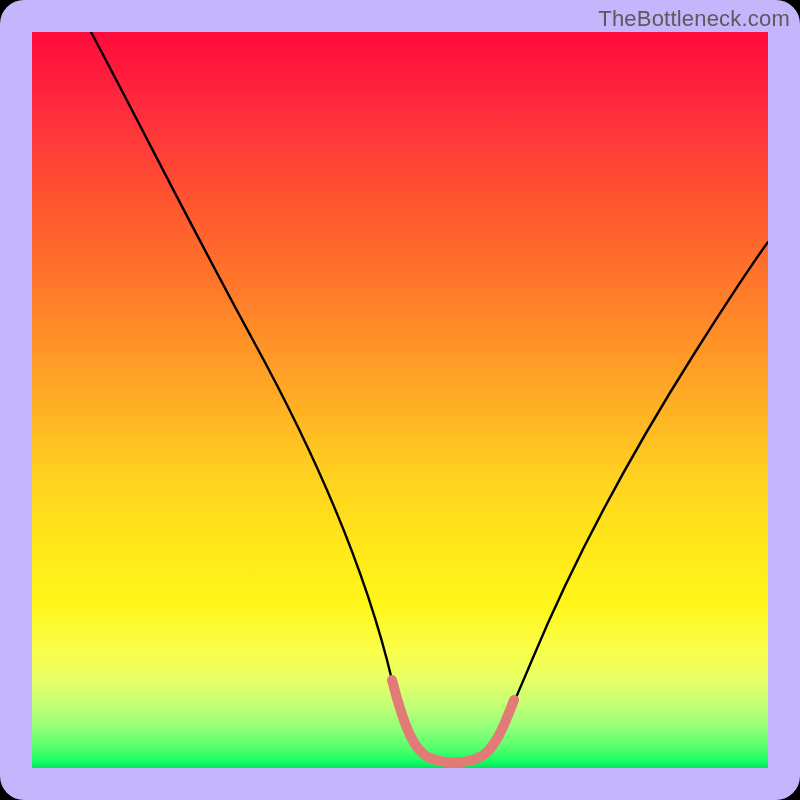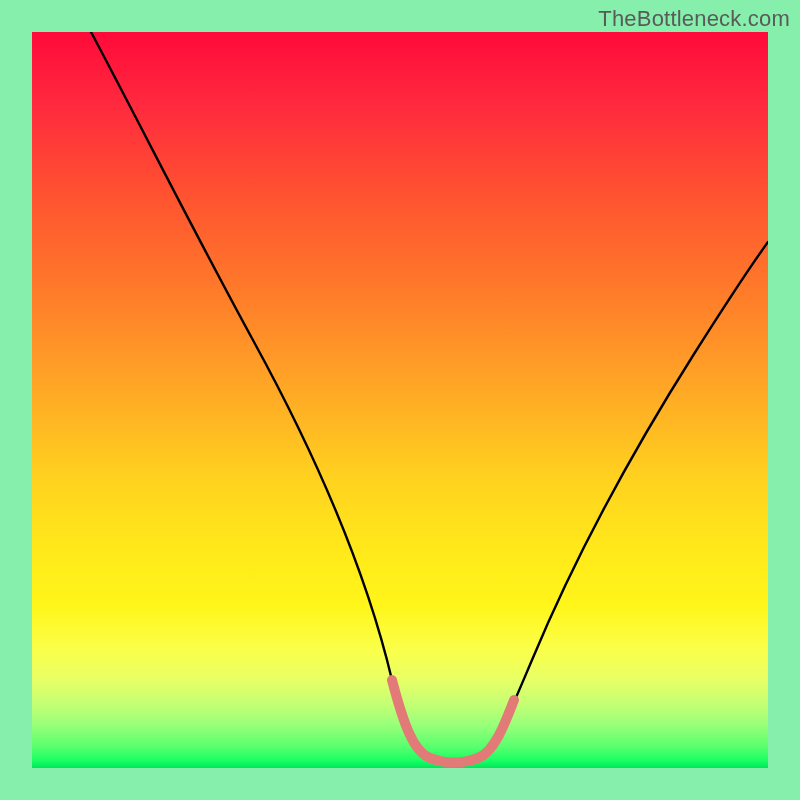--- a/index.html
+++ b/index.html
@@ -8,21 +8,22 @@
     width: 800px;
     height: 800px;
     overflow: hidden;
     background: #000;
     font-family: Arial, Helvetica, sans-serif;
   }
   .frame {
     position: relative;
     width: 800px;
     height: 800px;
-    background: #86efac;
+    background: #c4b5fd;
+    border-radius: 24px;
   }
   .plot-area {
     position: absolute;
     left: 32px;
     top: 32px;
     width: 736px;
     height: 736px;
     overflow: hidden;
   }
   .gradient {

